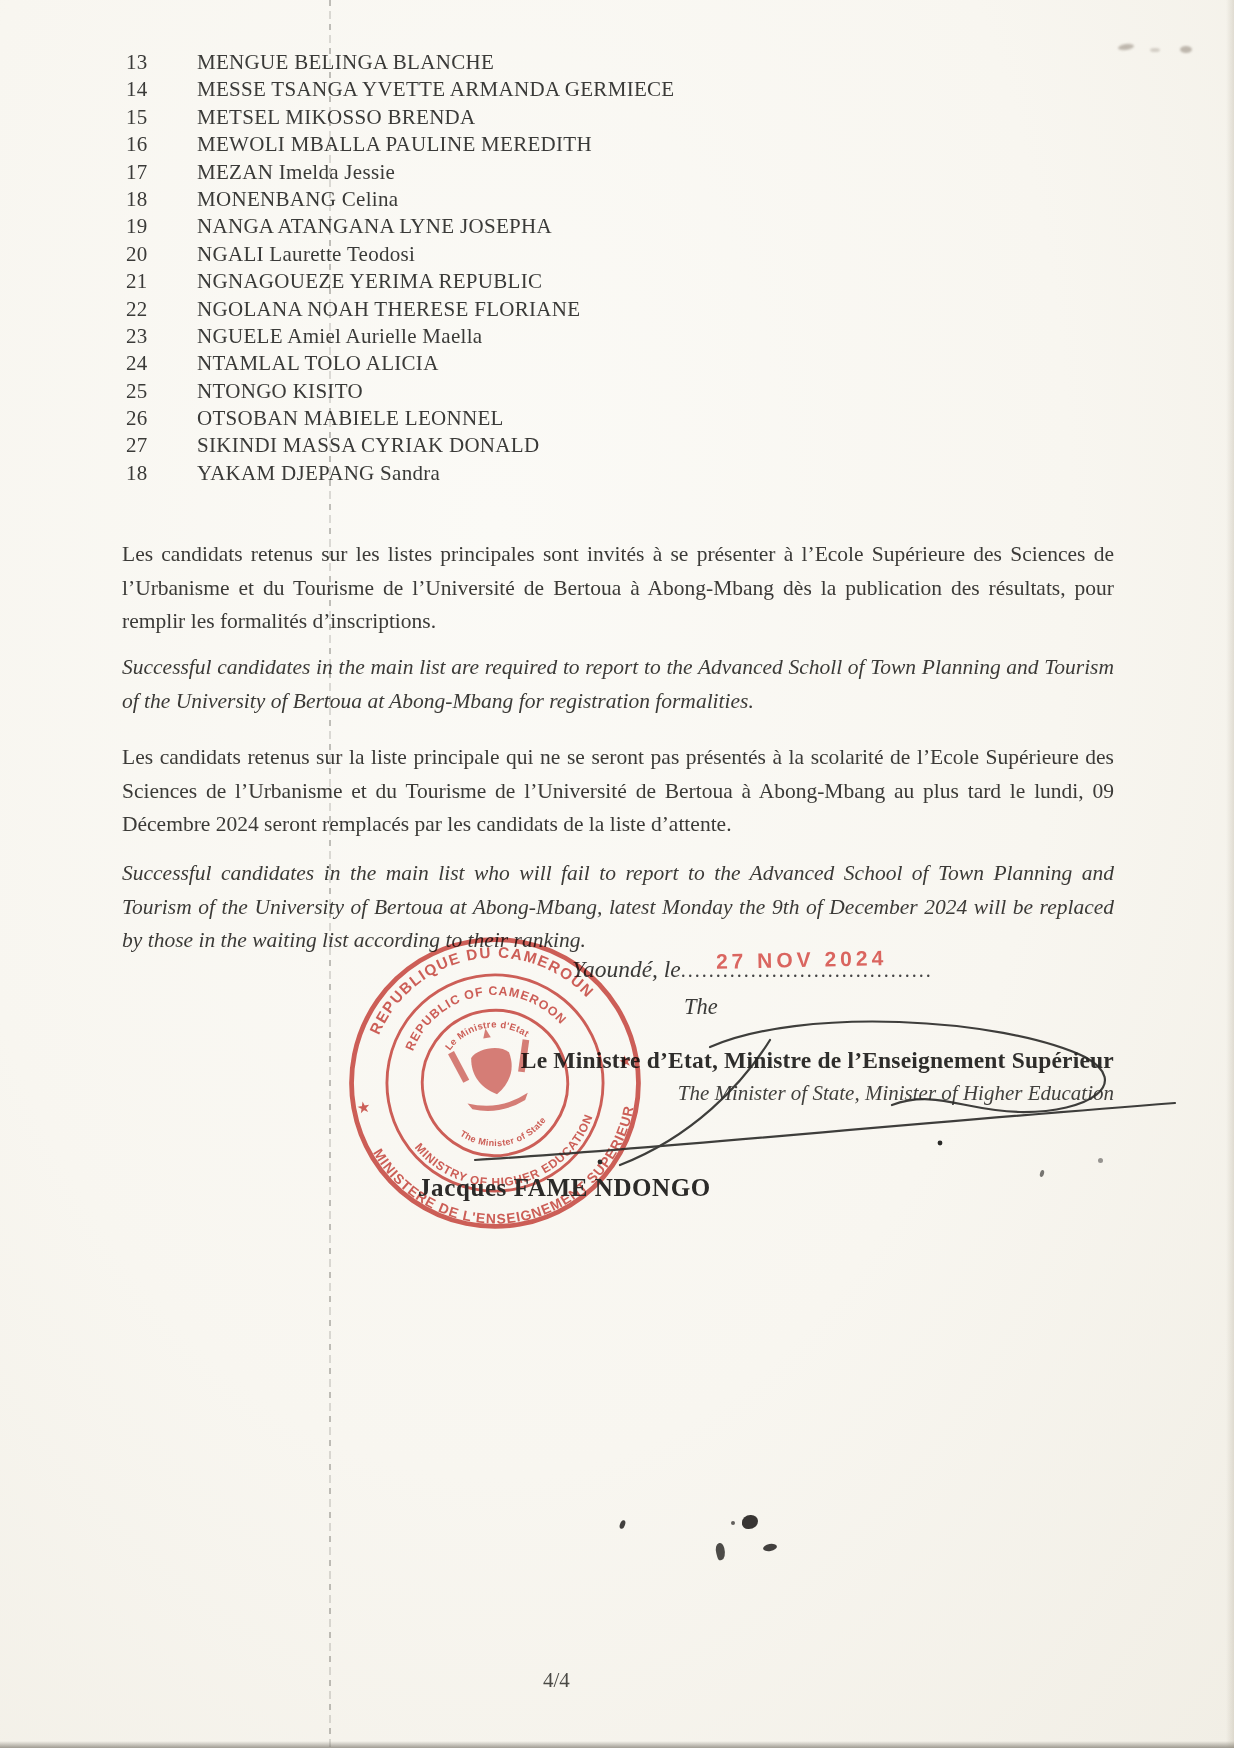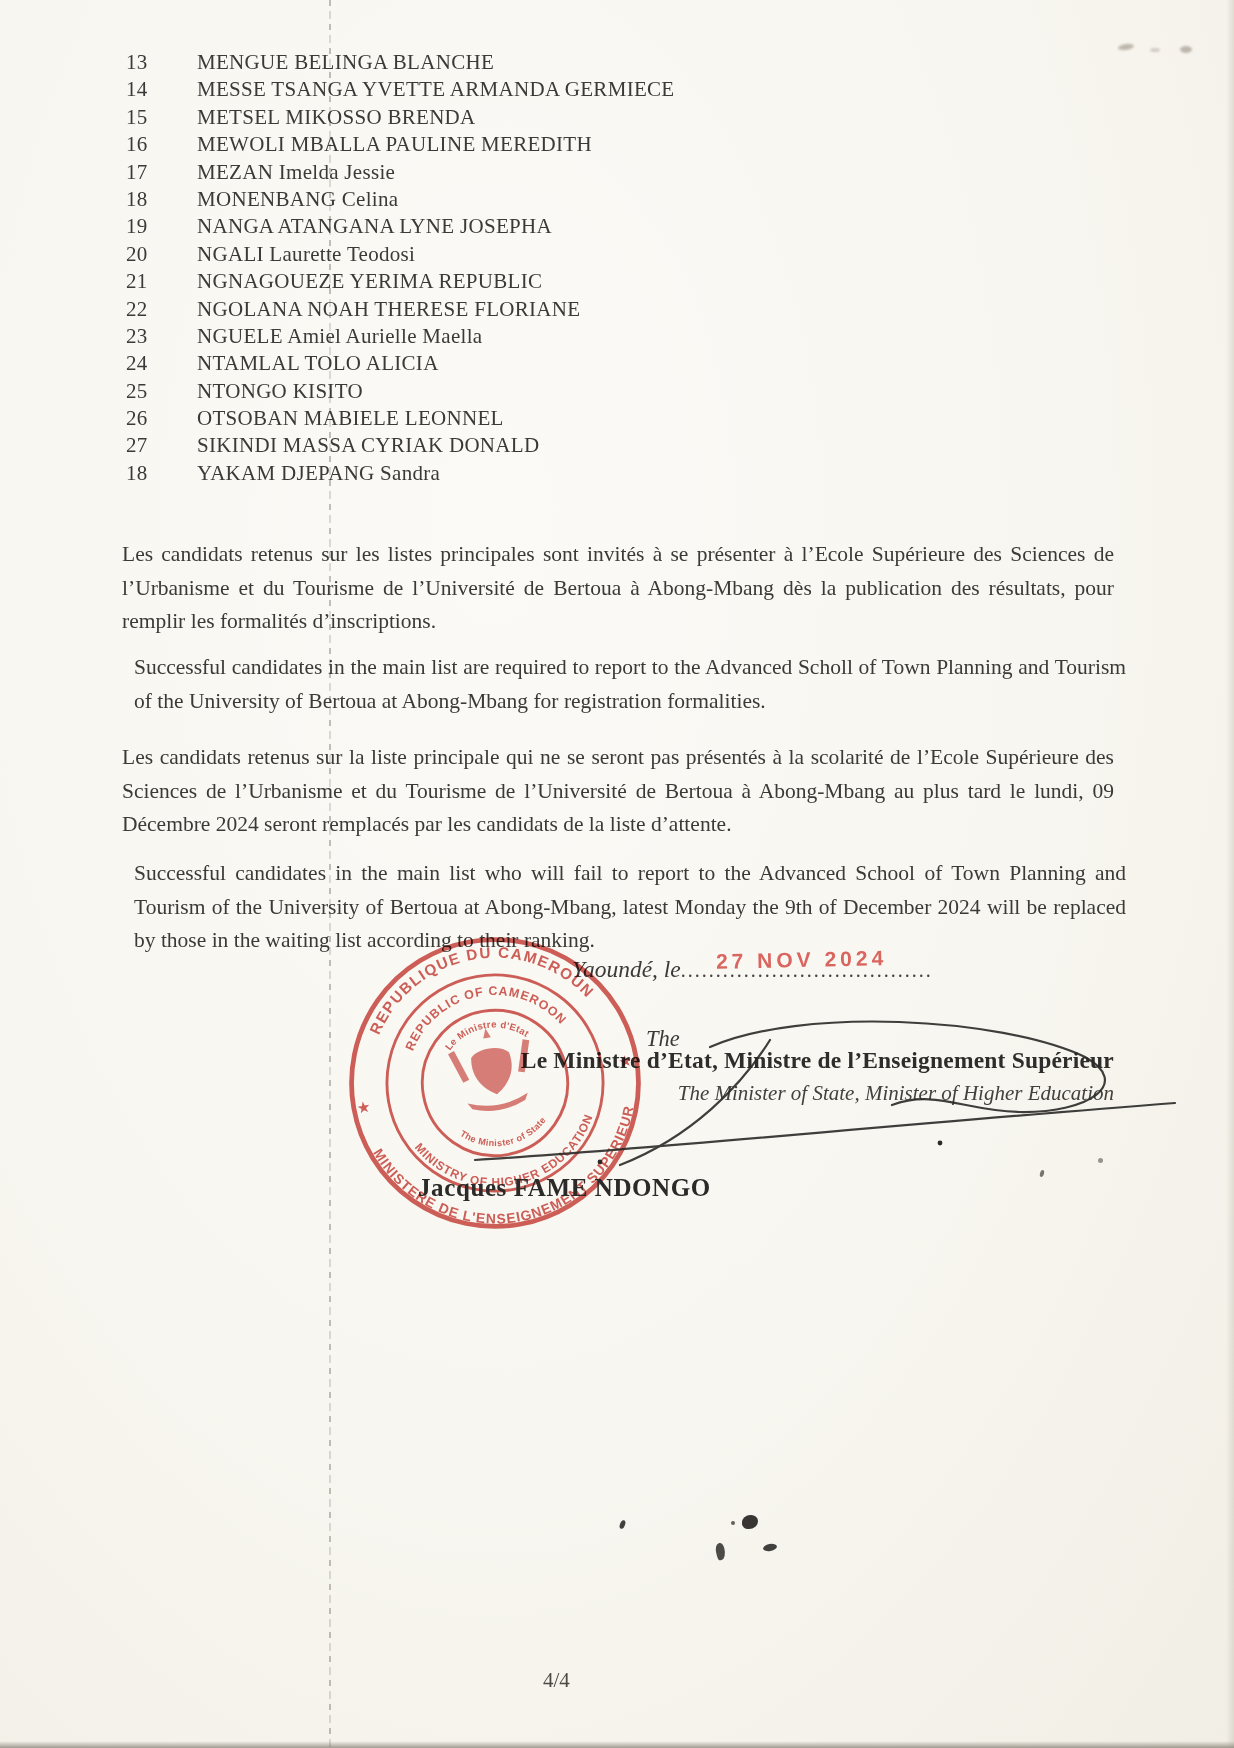--- a/index.html
+++ b/index.html
@@ -20,31 +20,31 @@
     background:linear-gradient(180deg, rgba(90,85,75,0), rgba(90,85,75,.55));}
   .edge-right{position:absolute;right:0;top:0;width:8px;height:100%;
     background:linear-gradient(270deg, rgba(150,140,120,.22), rgba(150,140,120,0));}
   
   .list{position:absolute;left:126px;top:50px;}
   .row{display:flex;height:27.4px;align-items:flex-start;font-size:21px;letter-spacing:.3px;}
   .row .num{width:71px;}
   
   .para{position:absolute;left:122px;width:992px;font-size:21.5px;line-height:33.6px;
         text-align:justify;color:#3b3a37;}
-  .para.it{margin-left:12px;}
+  .para.it{font-style:italic;}
   .p1{top:538px;} .p2{top:651px;} .p3{top:741px;} .p4{top:857px;}
   
   .dateline{position:absolute;left:572px;top:956px;font-style:italic;font-size:23.5px;white-space:nowrap;}
   .dateline .dots{font-style:normal;letter-spacing:2px;font-size:20px;color:#444;}
   .date-stamp{
     position:absolute;left:716px;top:948px;font-family:"Liberation Sans",sans-serif;
     font-weight:bold;font-size:21px;letter-spacing:4px;color:#d6524c;opacity:.88;
     transform:rotate(-1.2deg);white-space:nowrap;
   }
-  .the-line{position:absolute;left:646px;top:994px;font-style:italic;font-size:22.5px;margin-top:32px;}
+  .the-line{position:absolute;left:684px;top:994px;font-style:italic;font-size:22.5px;}
   
   .sig-titles{position:absolute;left:122px;width:992px;text-align:right;}
   .title-fr{top:1047px;font-weight:bold;font-size:23.5px;color:#2e2d2b;letter-spacing:.2px;}
   .title-en{top:1081px;font-style:italic;font-size:21px;color:#42413e;}
   .signer{position:absolute;left:418px;top:1174px;font-weight:bold;font-size:25px;
           letter-spacing:.6px;color:#2b2a28;}
   
   .stamp{position:absolute;left:342px;top:930px;width:306px;height:306px;
          transform:rotate(-10deg);opacity:.85;mix-blend-mode:multiply;}
   .stamp text{font-family:"Liberation Sans",sans-serif;font-weight:bold;fill:#c9453e;}

